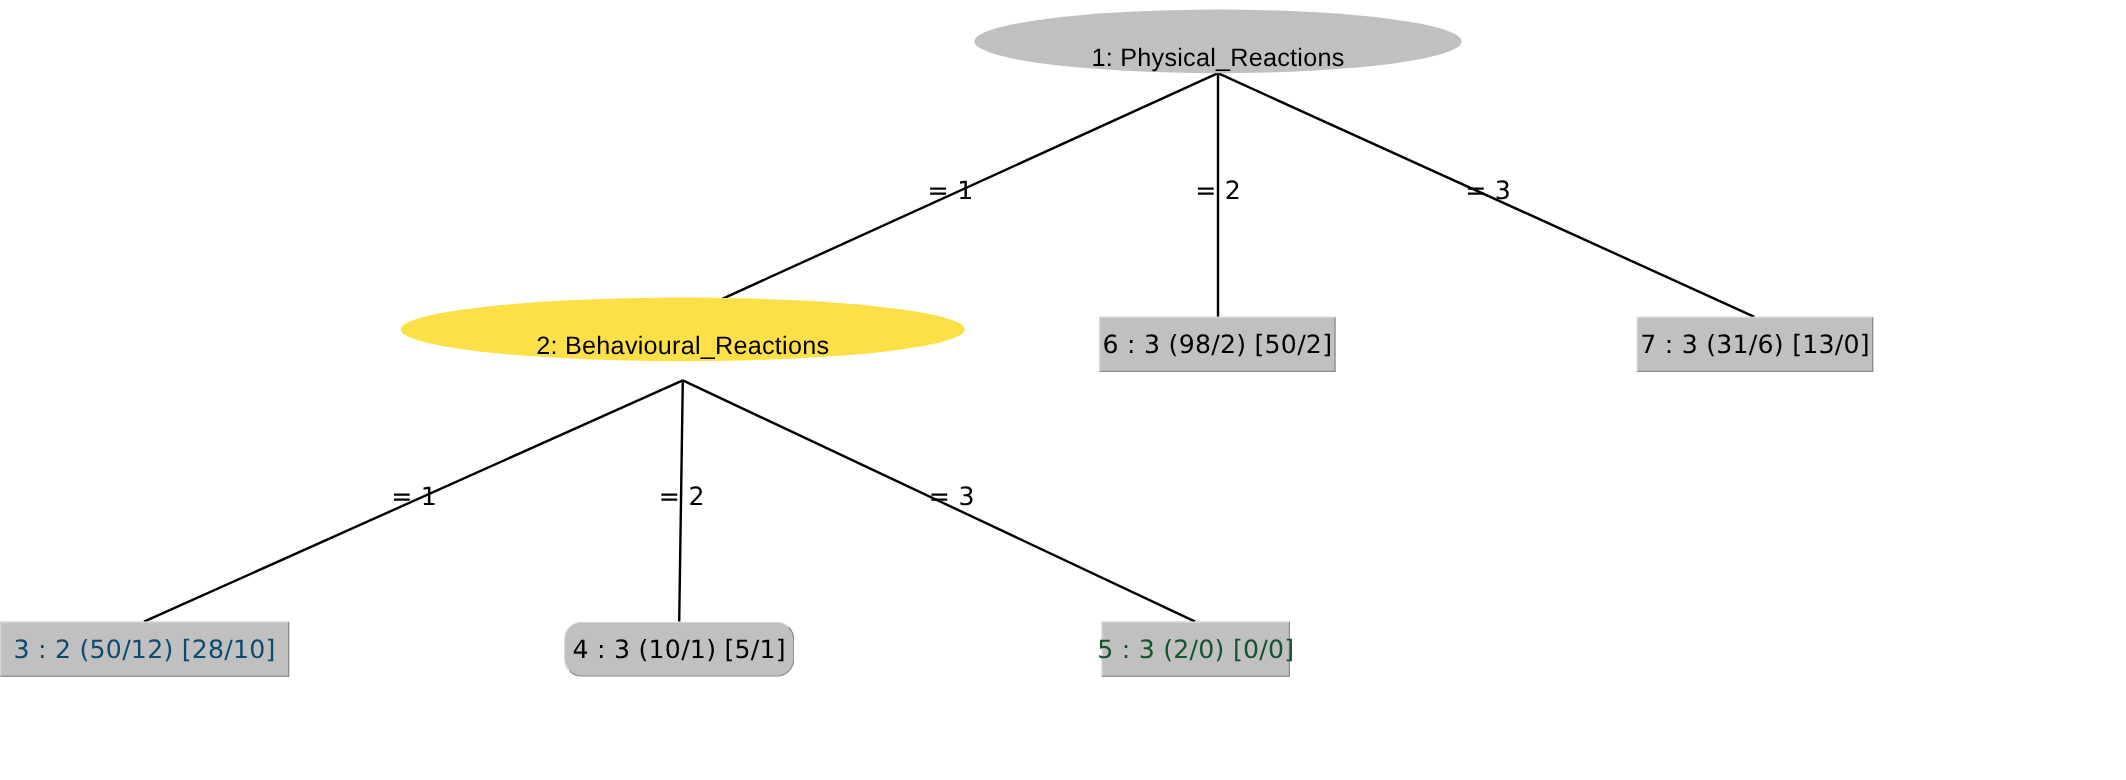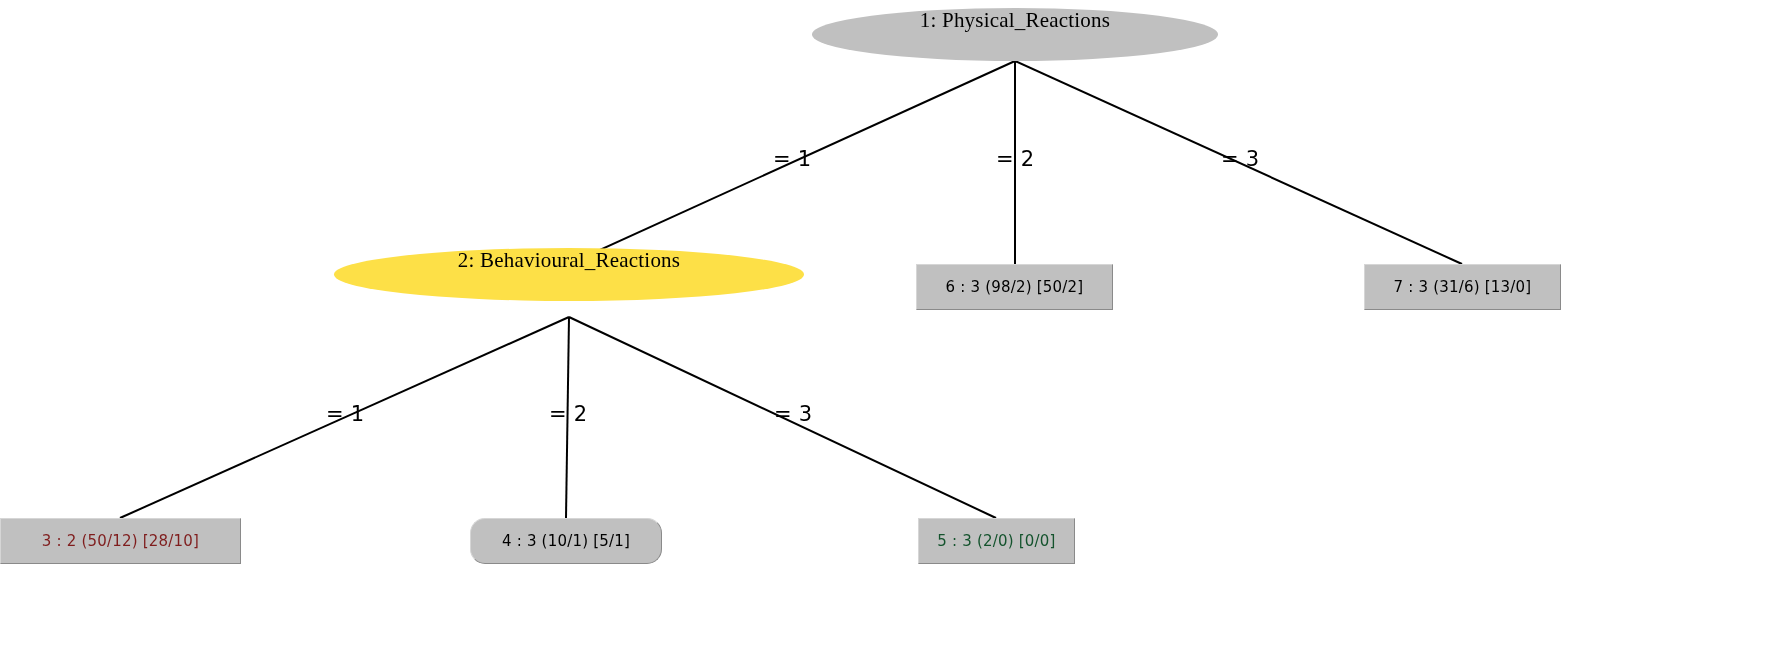--- a/index.html
+++ b/index.html
@@ -24,37 +24,37 @@
     top: 0;
     width: 1772px;
     height: 650px;
     pointer-events: none;
   }
   .node-ellipse {
     position: absolute;
     background: #c0c0c0;
     border-radius: 50%;
     display: flex;
-    align-items: flex-start;
+    align-items: flex-end;
     justify-content: center;
     color: #000000;
     font-size: 21px;
-    font-family: Liberation Serif, serif;
+    font-family: Liberation Sans, sans-serif;
     letter-spacing: 0.2px;
     white-space: nowrap;
     box-sizing: border-box;
   }
   .node-box {
     position: absolute;
     background: #c0c0c0;
     display: flex;
     align-items: center;
     justify-content: center;
     color: #000000;
-    font-size: 15px;
+    font-size: 21px;
     font-family: "DejaVu Sans", "Liberation Sans", sans-serif;
     letter-spacing: 0.2px;
     white-space: nowrap;
     box-sizing: border-box;
     border-top: 1px solid #d6d6d6;
     border-left: 1px solid #d6d6d6;
     border-right: 1px solid #8a8a8a;
     border-bottom: 1px solid #8a8a8a;
   }
   .edge-label {
@@ -81,21 +81,21 @@
       <line x1="569" y1="317" x2="996" y2="518" stroke="#000000" stroke-width="2"></line>
     </svg>
 
   <div id="nodes-layer">
       <div class="node-ellipse" style="left: 812px; top: 8px; width: 406px; height: 53px; background: rgb(192, 192, 192); color: rgb(0, 0, 0);">
         <span>1: Physical_Reactions</span>
       </div>
       <div class="node-ellipse" style="left: 334px; top: 248px; width: 470px; height: 53px; background: #fde047; color: rgb(0, 0, 0);">
         <span>2: Behavioural_Reactions</span>
       </div>
-      <div class="node-box" style="left: 0px; top: 518px; width: 241px; height: 46px; background: rgb(192, 192, 192); color: #7f1d1d;">
+      <div class="node-box" style="left: 0px; top: 518px; width: 241px; height: 46px; background: rgb(192, 192, 192); color: #0c4a6e;">
         <span>3 : 2 (50/12) [28/10]</span>
       </div>
       <div class="node-box" style="left: 470px; top: 518px; width: 192px; height: 46px; background: rgb(192, 192, 192); color: rgb(0, 0, 0); border-radius: 15px;">
         <span>4 : 3 (10/1) [5/1]</span>
       </div>
       <div class="node-box" style="left: 918px; top: 518px; width: 157px; height: 46px; background: rgb(192, 192, 192); color: #14532d;">
         <span>5 : 3 (2/0) [0/0]</span>
       </div>
       <div class="node-box" style="left: 916px; top: 264px; width: 197px; height: 46px; background: rgb(192, 192, 192); color: rgb(0, 0, 0);">
         <span>6 : 3 (98/2) [50/2]</span>

